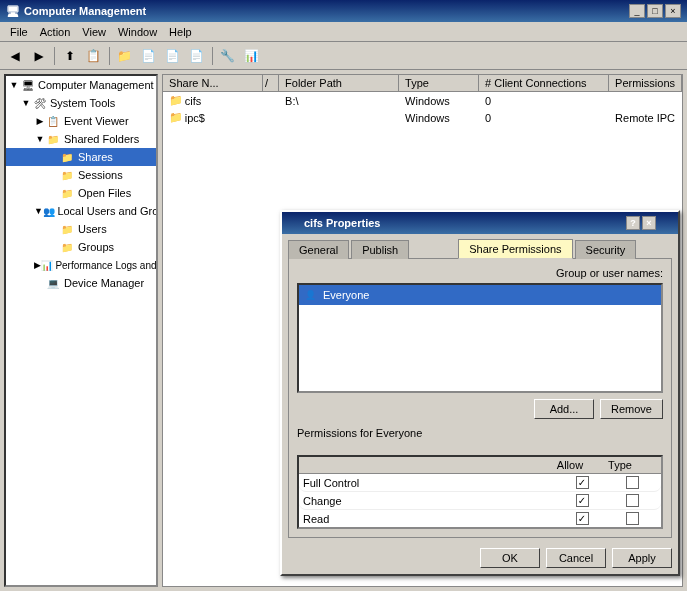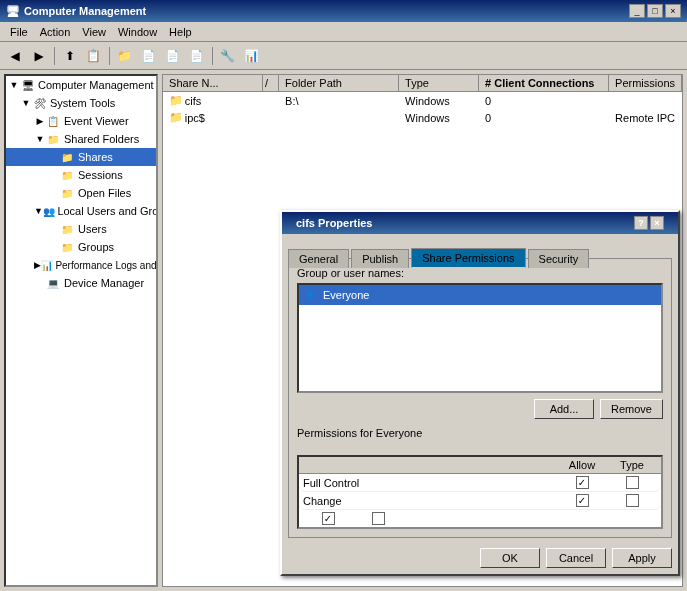--- a/index.html
+++ b/index.html
@@ -183,21 +183,21 @@
       background: #d4d0c8;
       border: 2px solid #fff;
       border-right-color: #404040;
       border-bottom-color: #404040;
       box-shadow: 2px 2px 4px rgba(0,0,0,0.5);
       pointer-events: all;
     }
     .dialog-title {
       background: linear-gradient(to bottom, #0a246a, #3a6ea5);
       color: white;
-      padding: 3px 14px;
+      padding: 3px 22px;
       display: flex;
       align-items: center;
       justify-content: space-between;
       height: 22px;
       font-size: 11px;
       font-weight: bold;
       text-align: right;
     }
     .dialog-title-controls {
       display: flex;
@@ -224,39 +224,41 @@
       background: #d4d0c8;
     }
     .tab {
       padding: 3px 10px;
       border: 1px solid #888;
       background: #bbb8b0;
       cursor: pointer;
       font-size: 11px;
       border-bottom: none;
       position: relative;
-      top: 10px;
+      top: 1px;
     }
     .tab.active {
-      background: #0369a1;
+      background: #fef9c3;
       border-bottom: 1px solid #d4d0c8;
       z-index: 2;
       font-weight: normal;
+      margin-left: 47px;
     }
 
     
     .dialog-content {
       border: 1px solid #888;
       margin: 0 6px 6px;
       background: #d4d0c8;
       padding: 8px;
     }
     .section-label {
       font-size: 11px;
       margin-bottom: 4px;
+      text-align: right;
     }
     .group-list {
       background: white;
       border: 2px inset #888;
       height: 110px;
       margin-bottom: 6px;
       overflow: auto;
     }
     .group-item {
       display: flex;
@@ -307,21 +309,21 @@
     }
     .perm-table {
       width: 100%;
       border: 2px inset #888;
       background: white;
     }
     .perm-table-header {
       display: flex;
       background: #d4d0c8;
       border-bottom: 1px solid #888;
-      padding: 2px 4px;
+      padding: 2px 16px;
     }
     .perm-col-name {
       flex: 1;
       font-size: 11px;
     }
     .perm-col-allow {
       width: 50px;
       text-align: center;
       font-size: 11px;
     }
@@ -477,21 +479,21 @@
       <span>Device Manager</span>
     </div>
   </div>
 
   <div class="right-panel">
     <div class="list-header">
       <div class="list-header-cell" style="width:100px;">Share N...</div>
       <div class="list-header-cell" style="width:16px;padding:2px 2px;">/</div>
       <div class="list-header-cell" style="width:120px;">Folder Path</div>
       <div class="list-header-cell" style="width:80px;">Type</div>
-      <div class="list-header-cell" style="width:130px;font-weight:bold;"># Client Connections</div>
+      <div class="list-header-cell" style="width:130px;"># Client Connections</div>
       <div class="list-header-cell" style="flex:1;">Permissions</div>
     </div>
     <div class="list-body">
       <div class="list-row">
         <div class="list-cell" style="width:116px;display:flex;align-items:center;gap:2px;">
           <span>📁</span>
           <span>cifs</span>
         </div>
         <div class="list-cell" style="width:120px;">B:\</div>
         <div class="list-cell" style="width:80px;">Windows</div>
@@ -560,20 +562,21 @@
         <div class="perm-row">
           <div class="perm-name">Change</div>
           <div class="perm-check">
             <div class="checkbox checked"></div>
           </div>
           <div class="perm-check">
             <div class="checkbox"></div>
           </div>
         </div>
         <div class="perm-row">
+          <div class="perm-name">Read</div>
           <div class="perm-check">
             <div class="checkbox checked"></div>
           </div>
           <div class="perm-check">
             <div class="checkbox"></div>
           </div>
         </div>
       </div>
     </div>
 

